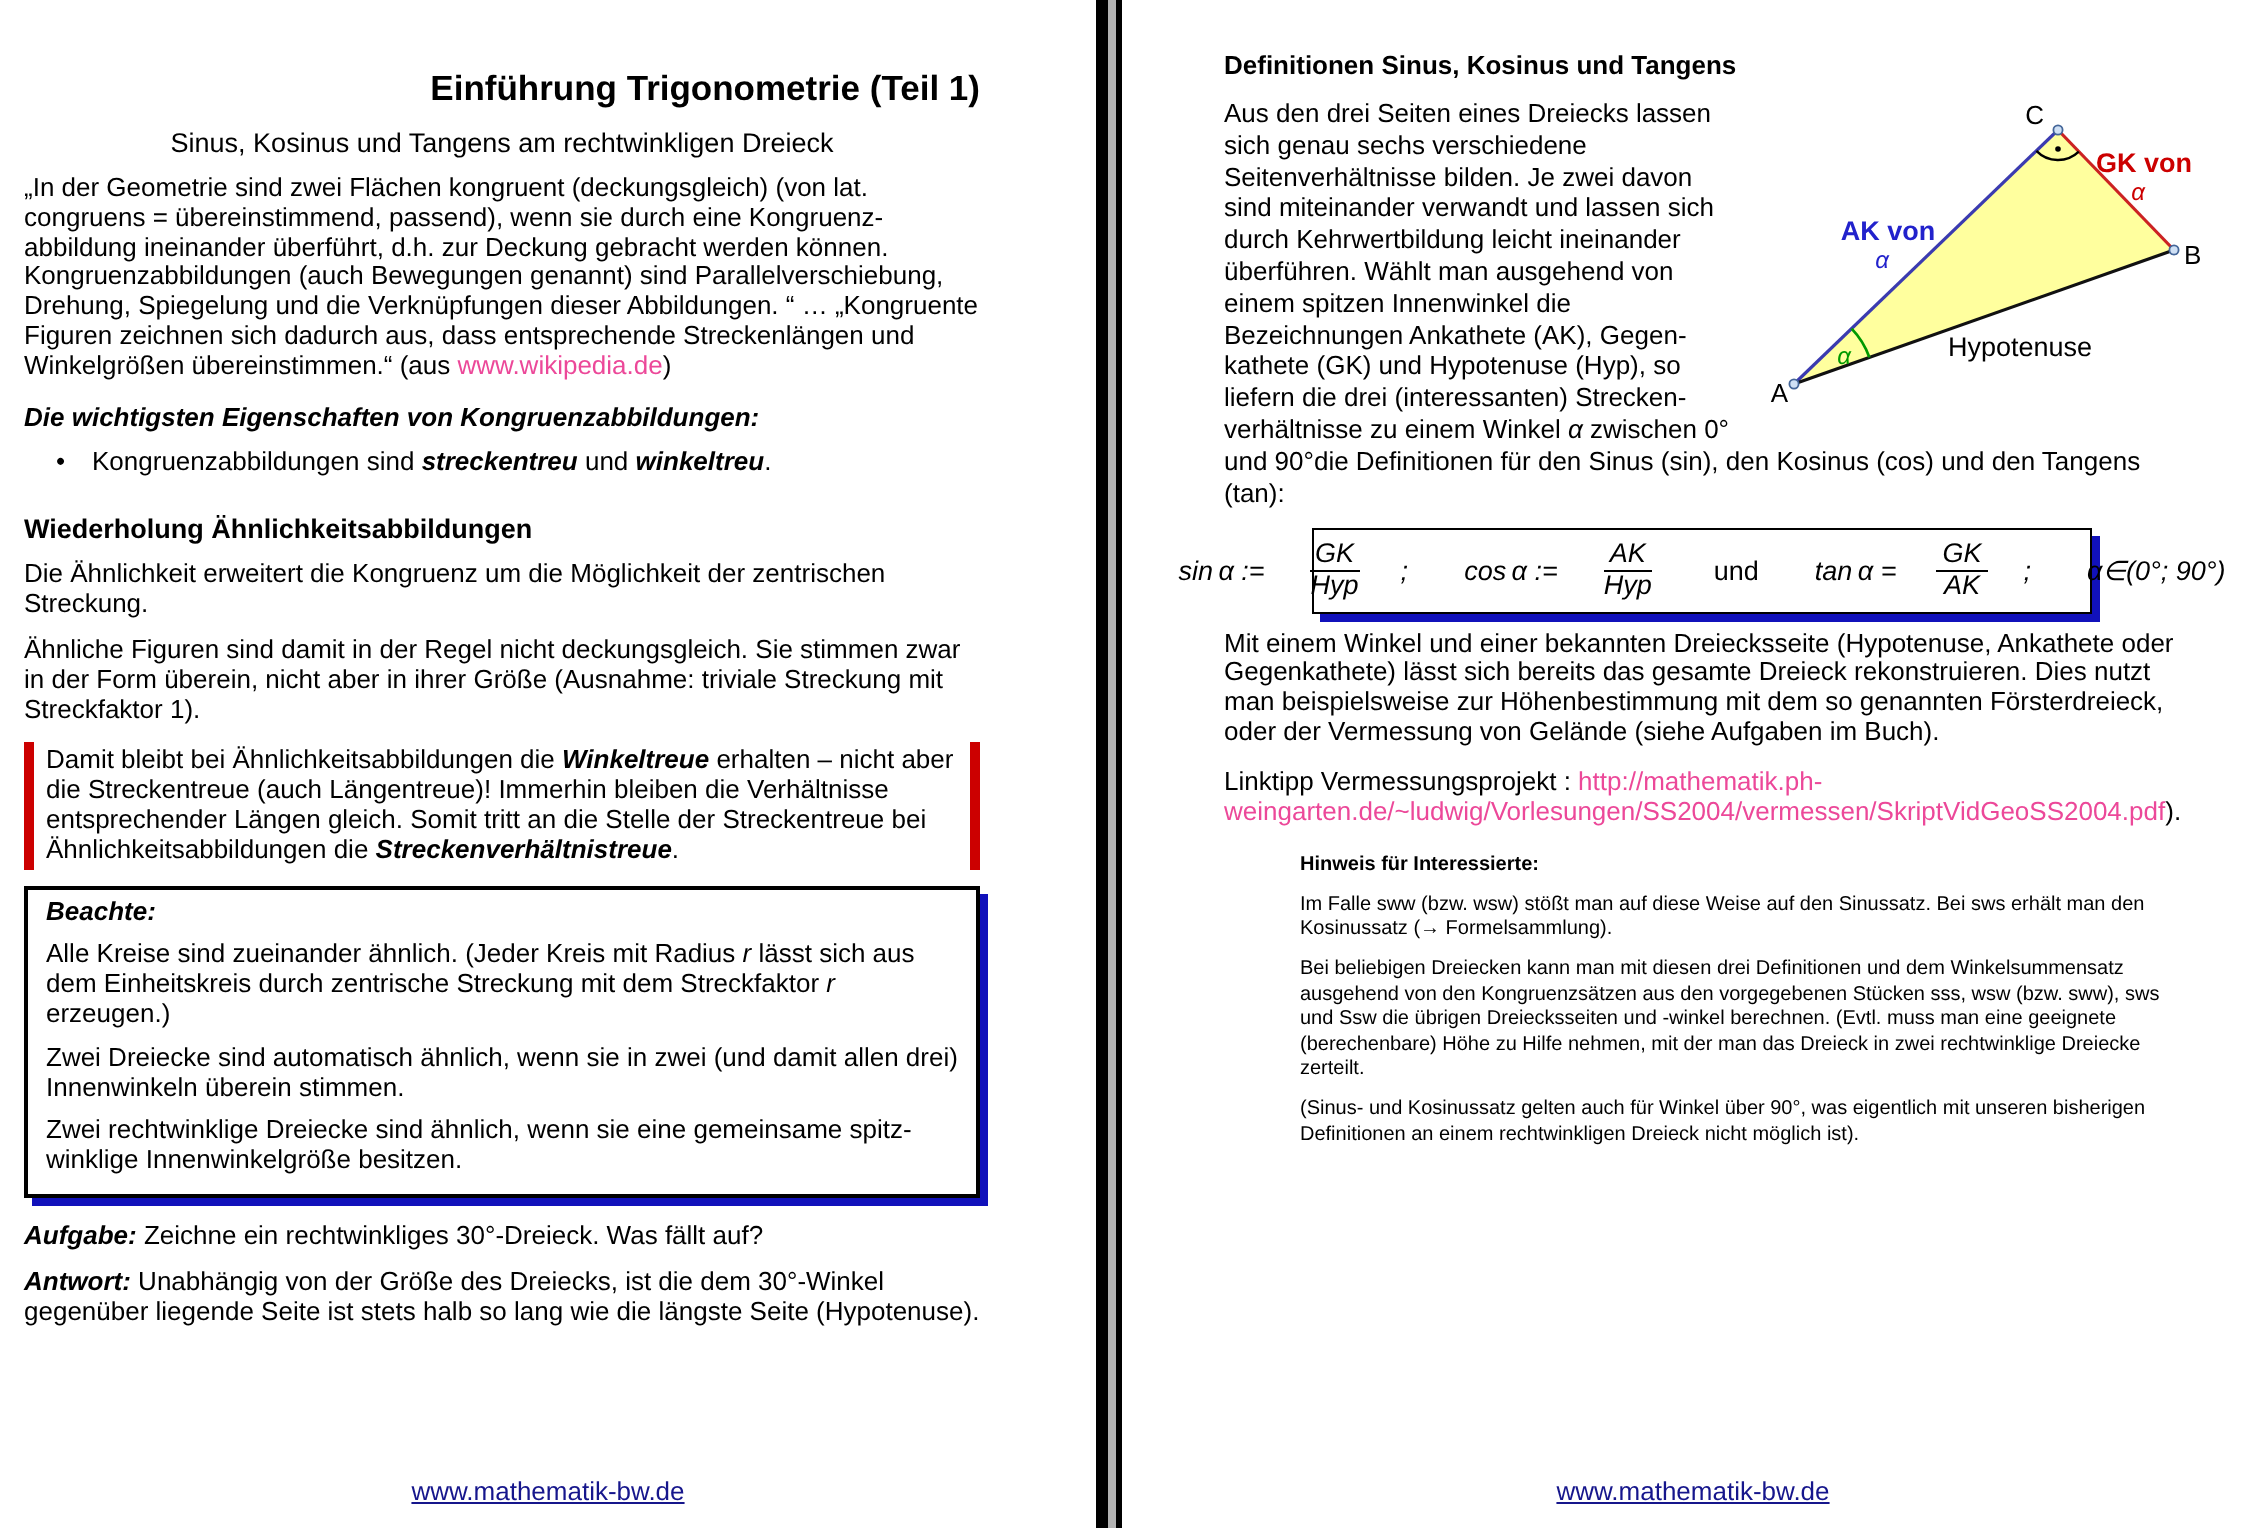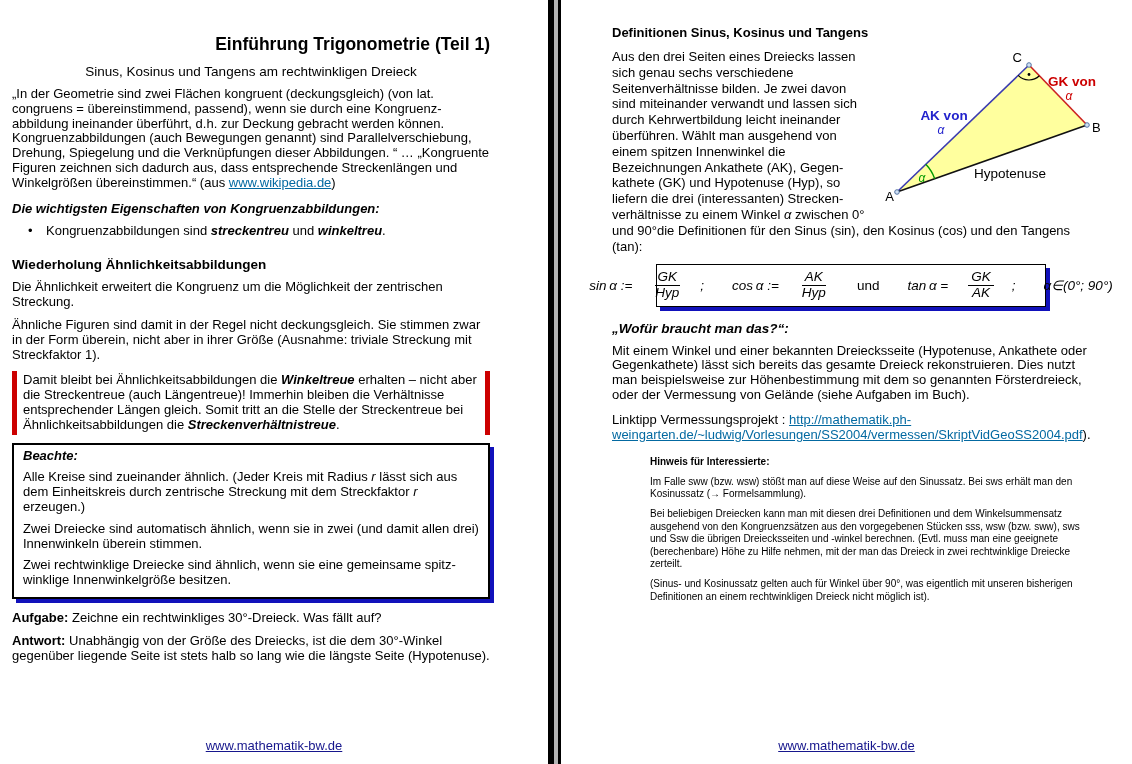--- a/index.html
+++ b/index.html
@@ -19,37 +19,37 @@
   .content-l{position:absolute;left:12px;top:0;width:478px;}
   .content-r{position:absolute;left:51px;top:0;width:487px;}
 
   .doc-title{margin-top:34px;text-align:right;font-size:17.5px;font-weight:bold;}
   .doc-subtitle{margin-top:9px;text-align:center;font-size:13.5px;}
   .h{font-size:13.5px;font-weight:bold;margin-top:19px;}
   .hi{font-size:13px;font-weight:bold;font-style:italic;margin-top:10px;}
   p.body{font-size:13px;line-height:14.8px;margin:8px 0 0 0;}
   .bld{font-weight:bold;}
   .itl{font-style:italic;}
-  .lnk{color:#0369a1;text-decoration:underline;cursor:pointer;}
+  .lnk{color:#ec4899;cursor:pointer;}
   .bullet-row{display:flex;font-size:13px;line-height:14.8px;margin:8px 0 0 16px;}
   .bullet-row .dot{width:18px;flex:0 0 18px;}
 
   .rednote{
     border-left:5px solid #cc0000;border-right:5px solid #cc0000;
     padding:2px 6px;margin-top:9px;
     font-size:13px;line-height:14.8px;
   }
   .bluebox{
     border:2px solid #000;box-shadow:4px 4px 0 #1111bb;
     padding:4px 9px 9px 9px;margin-top:8px;
     font-size:13px;line-height:14.8px;
   }
   .bluebox .bp{margin:7px 0 0 0;}
   .qa{font-size:13px;line-height:14.8px;margin-top:12px;}
-  .qa .lbl{font-weight:bold;}
+  .qa .lbl{font-weight:bold;font-style:italic;}
 
   .footer{position:absolute;left:0;right:0;bottom:11px;text-align:center;font-size:13px;}
   .footer a{color:#16168c;text-decoration:underline;cursor:pointer;}
 
   
   .rh{font-size:13px;font-weight:bold;margin-top:25px;}
   .intro{font-size:13px;line-height:15.8px;margin:9px 0 0 0;}
   .figure{float:right;width:228px;height:156px;position:relative;margin:0 0 2px 6px;}
   .figure svg{position:absolute;top:0;right:-12px;width:252px;height:170px;}
 
@@ -166,21 +166,20 @@
       <span class="upright">und</span>
       <span class="ftok">tan α =</span>
       <span class="frac" style="margin-left:-8px;">
         <span class="num">GK</span>
         <span class="den">AK</span>
       </span>
       <span style="margin-left:-10px;">;</span>
       <span class="ftok">α∈(0°; 90°)</span>
     </div>
 
-    <div class="hi" style="margin-top:14px;font-size:13.5px;">„Wofür braucht man das?“:</div>
     <p class="body">Mit einem Winkel und einer bekannten Dreiecksseite (Hypotenuse, Ankathete oder Gegenkathete) lässt sich bereits das gesamte Dreieck rekonstruieren. Dies nutzt man beispielsweise zur Höhenbestimmung mit dem so genannten Försterdreieck, oder der Vermessung von Gelände (siehe Aufgaben im Buch).</p>
     <p class="body linkwrap" style="margin-top:10px;"><span>Linktipp Vermessungsprojekt : </span><a class="lnk">http://mathematik.ph-weingarten.de/~ludwig/Vorlesungen/SS2004/vermessen/SkriptVidGeoSS2004.pdf</a><span>).</span></p>
 
     <div class="hinweis">
       <div class="hh">Hinweis für Interessierte:</div>
       <p>Im Falle sww (bzw. wsw) stößt man auf diese Weise auf den Sinussatz. Bei sws erhält man den Kosinussatz (→ Formelsammlung).</p>
       <p>Bei beliebigen Dreiecken kann man mit diesen drei Definitionen und dem Winkelsummen­satz ausgehend von den Kongruenzsätzen aus den vorgegebenen Stücken sss, wsw (bzw. sww), sws und Ssw die übrigen Dreiecksseiten und -winkel berechnen. (Evtl. muss man eine geeignete (berechenbare) Höhe zu Hilfe nehmen, mit der man das Dreieck in zwei rechtwinklige Dreiecke zerteilt.</p>
       <p>(Sinus- und Kosinussatz gelten auch für Winkel über 90°, was eigentlich mit unseren bisherigen Definitionen an einem rechtwinkligen Dreieck nicht möglich ist).</p>
     </div>
   </div>

